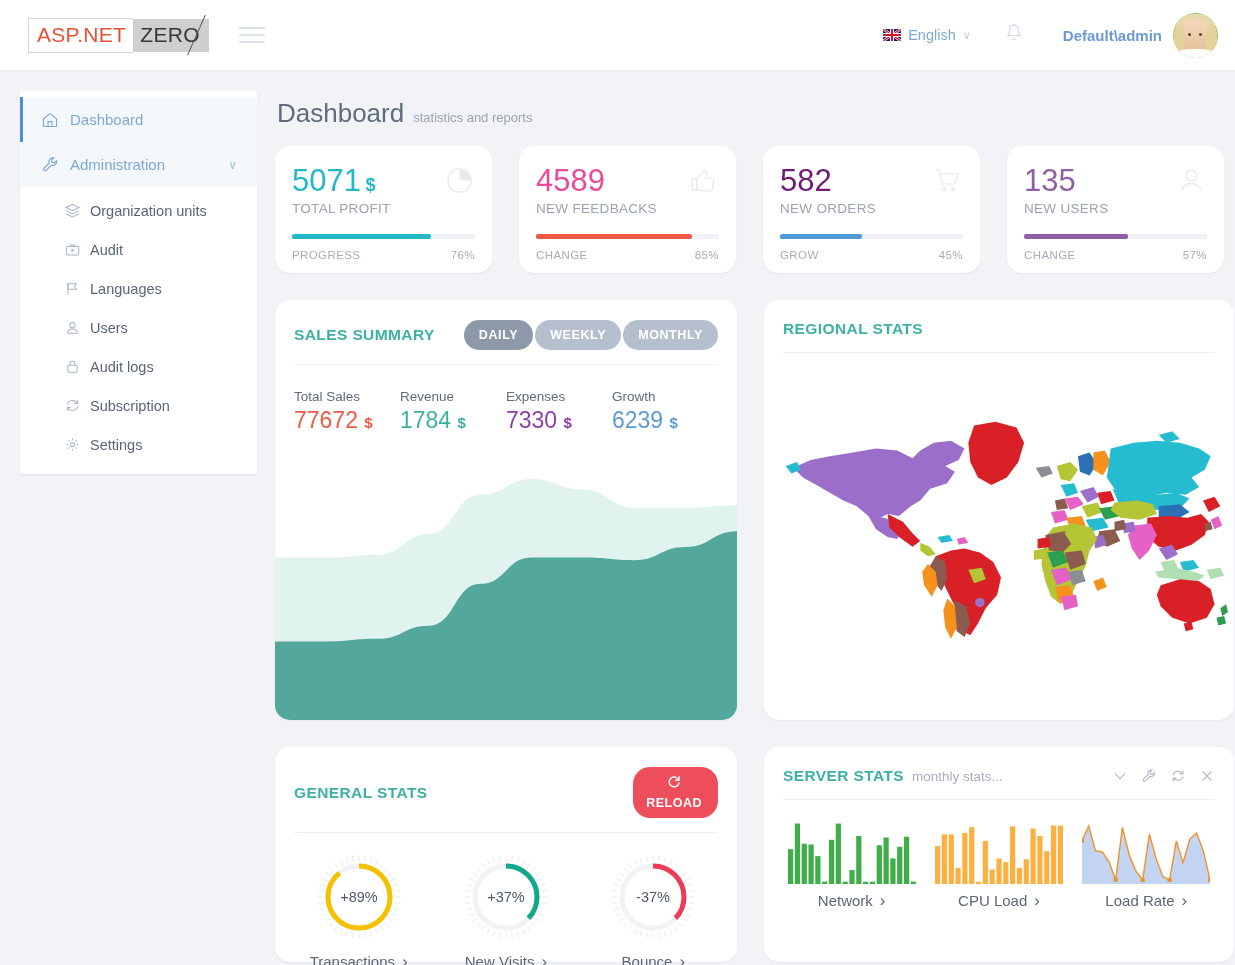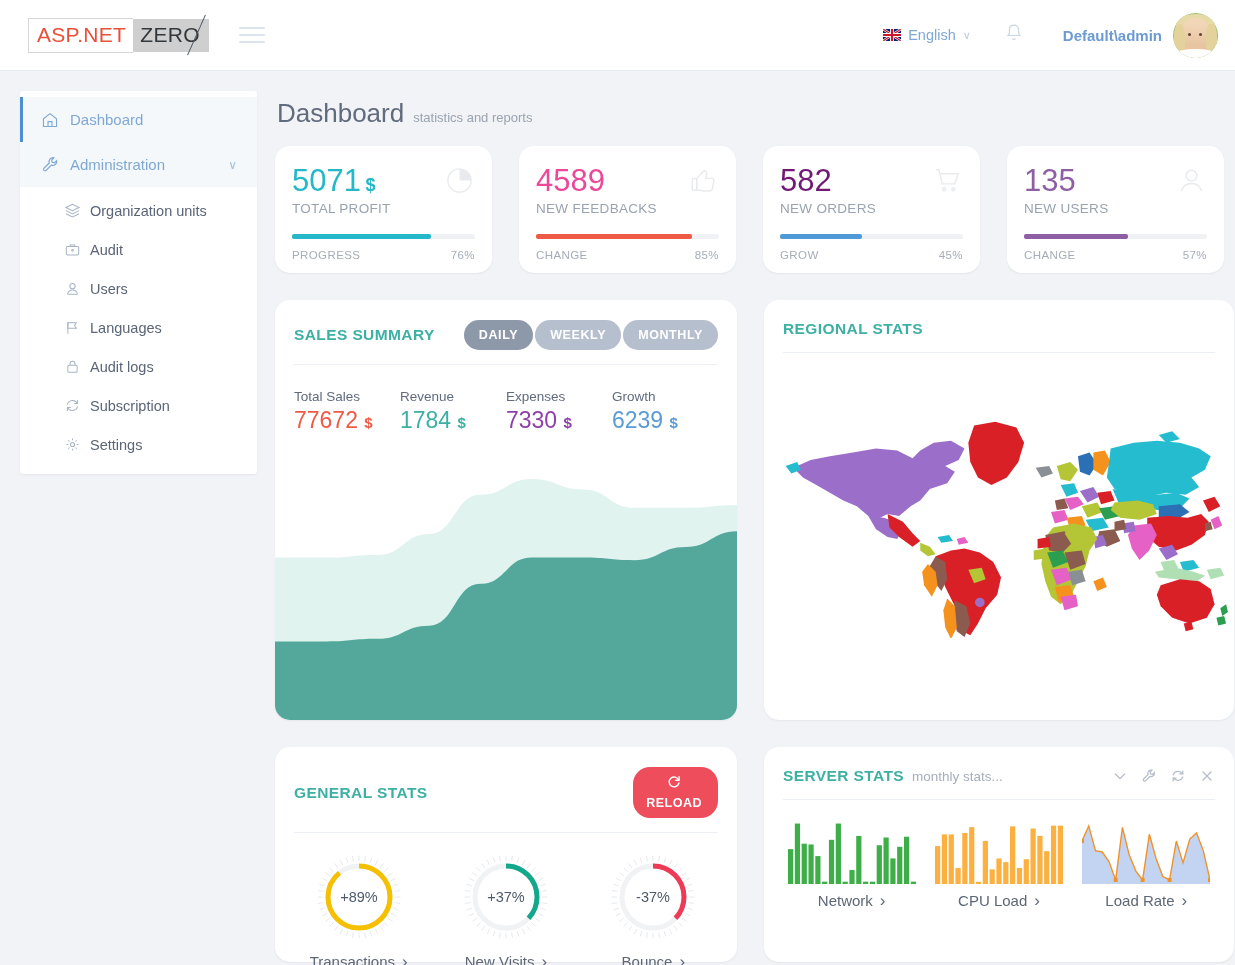--- a/index.html
+++ b/index.html
@@ -242,35 +242,35 @@
             <rect x="3" y="7" width="16" height="11" rx="1.4"></rect>
               <path d="M8 7V5.2h6V7"></path>
               <circle cx="11" cy="12" r="1.1"></circle>
           </svg>
         </span>
         <span>Audit</span>
       </div>
       <div class="sub-item">
         <span class="sb-ico">
           <svg width="17" height="17" viewBox="0 0 22 22" fill="none" stroke="#a8b4c6" stroke-width="1.3">
+            <path d="M5 19V4"></path>
+              <path d="M5 4.8h11l-2.4 3.6L16 12H5z"></path>
+          </svg>
+        </span>
+        <span>Languages</span>
+      </div>
+      <div class="sub-item">
+        <span class="sb-ico">
+          <svg width="17" height="17" viewBox="0 0 22 22" fill="none" stroke="#a8b4c6" stroke-width="1.3">
             <circle cx="11" cy="8" r="3.4"></circle>
               <path d="M4.5 18c1-3.4 3.6-5 6.5-5s5.5 1.6 6.5 5"></path>
               <path d="M4.5 18.5h13"></path>
           </svg>
         </span>
         <span>Users</span>
-      </div>
-      <div class="sub-item">
-        <span class="sb-ico">
-          <svg width="17" height="17" viewBox="0 0 22 22" fill="none" stroke="#a8b4c6" stroke-width="1.3">
-            <path d="M5 19V4"></path>
-              <path d="M5 4.8h11l-2.4 3.6L16 12H5z"></path>
-          </svg>
-        </span>
-        <span>Languages</span>
       </div>
       <div class="sub-item">
         <span class="sb-ico">
           <svg width="17" height="17" viewBox="0 0 22 22" fill="none" stroke="#a8b4c6" stroke-width="1.3">
             <rect x="5" y="9.5" width="12" height="9" rx="1.4"></rect>
               <path d="M7.8 9.5V7.3a3.2 3.2 0 0 1 6.4 0v2.2"></path>
           </svg>
         </span>
         <span>Audit logs</span>
       </div>

